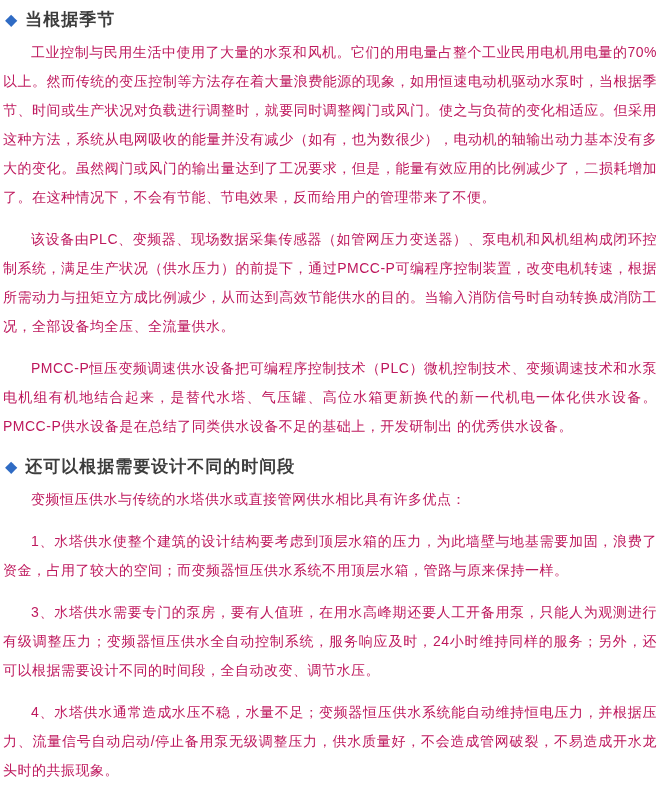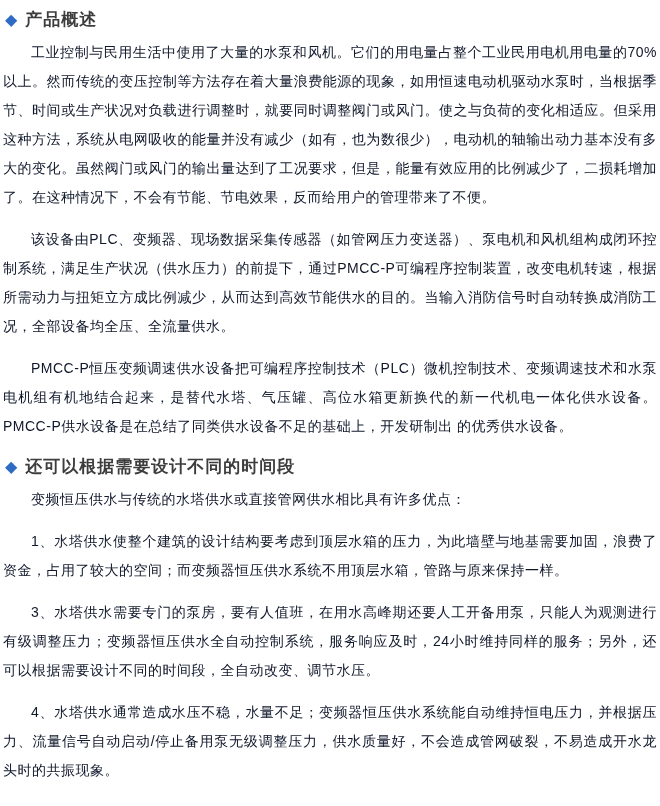--- a/index.html
+++ b/index.html
@@ -28,39 +28,39 @@
   }
   .heading-text {
     font-size: 17px;
     font-weight: bold;
     color: #3d3d3d;
     letter-spacing: 1px;
   }
   .para {
     font-size: 14px;
     line-height: 29px;
-    color: #0f172a;
+    color: #be185d;
     margin: 0 0 13px 0;
     text-indent: 2em;
     text-align: justify;
     letter-spacing: 0.5px;
   }
   .section-heading.second {
     margin-top: 14px;
   }
 </style>
 </head>
 <body>
 
 <div class="page">
 
   <div class="section">
     <div class="section-heading">
       <span class="diamond" style="color: rgb(47, 107, 196);">◆</span>
-      <span class="heading-text">产品概述</span>
+      <span class="heading-text">当根据季节</span>
     </div>
     <p class="para">工业控制与民用生活中使用了大量的水泵和风机。它们的用电量占整个工业民用电机用电量的70%以上。然而传统的变压控制等方法存在着大量浪费能源的现象，如用恒速电动机驱动水泵时，当根据季节、时间或生产状况对负载进行调整时，就要同时调整阀门或风门。使之与负荷的变化相适应。但采用这种方法，系统从电网吸收的能量并没有减少（如有，也为数很少），电动机的轴输出动力基本没有多大的变化。虽然阀门或风门的输出量达到了工况要求，但是，能量有效应用的比例减少了，二损耗增加了。在这种情况下，不会有节能、节电效果，反而给用户的管理带来了不便。</p>
     <p class="para">该设备由PLC、变频器、现场数据采集传感器（如管网压力变送器）、泵电机和风机组构成闭环控制系统，满足生产状况（供水压力）的前提下，通过PMCC-P可编程序控制装置，改变电机转速，根据所需动力与扭矩立方成比例减少，从而达到高效节能供水的目的。当输入消防信号时自动转换成消防工况，全部设备均全压、全流量供水。</p>
     <p class="para">PMCC-P恒压变频调速供水设备把可编程序控制技术（PLC）微机控制技术、变频调速技术和水泵电机组有机地结合起来，是替代水塔、气压罐、高位水箱更新换代的新一代机电一体化供水设备。PMCC-P供水设备是在总结了同类供水设备不足的基础上，开发研制出 的优秀供水设备。</p>
   </div>
 
   <div class="section">
     <div class="section-heading second">
       <span class="diamond" style="color: rgb(47, 107, 196);">◆</span>
       <span class="heading-text">还可以根据需要设计不同的时间段</span>

